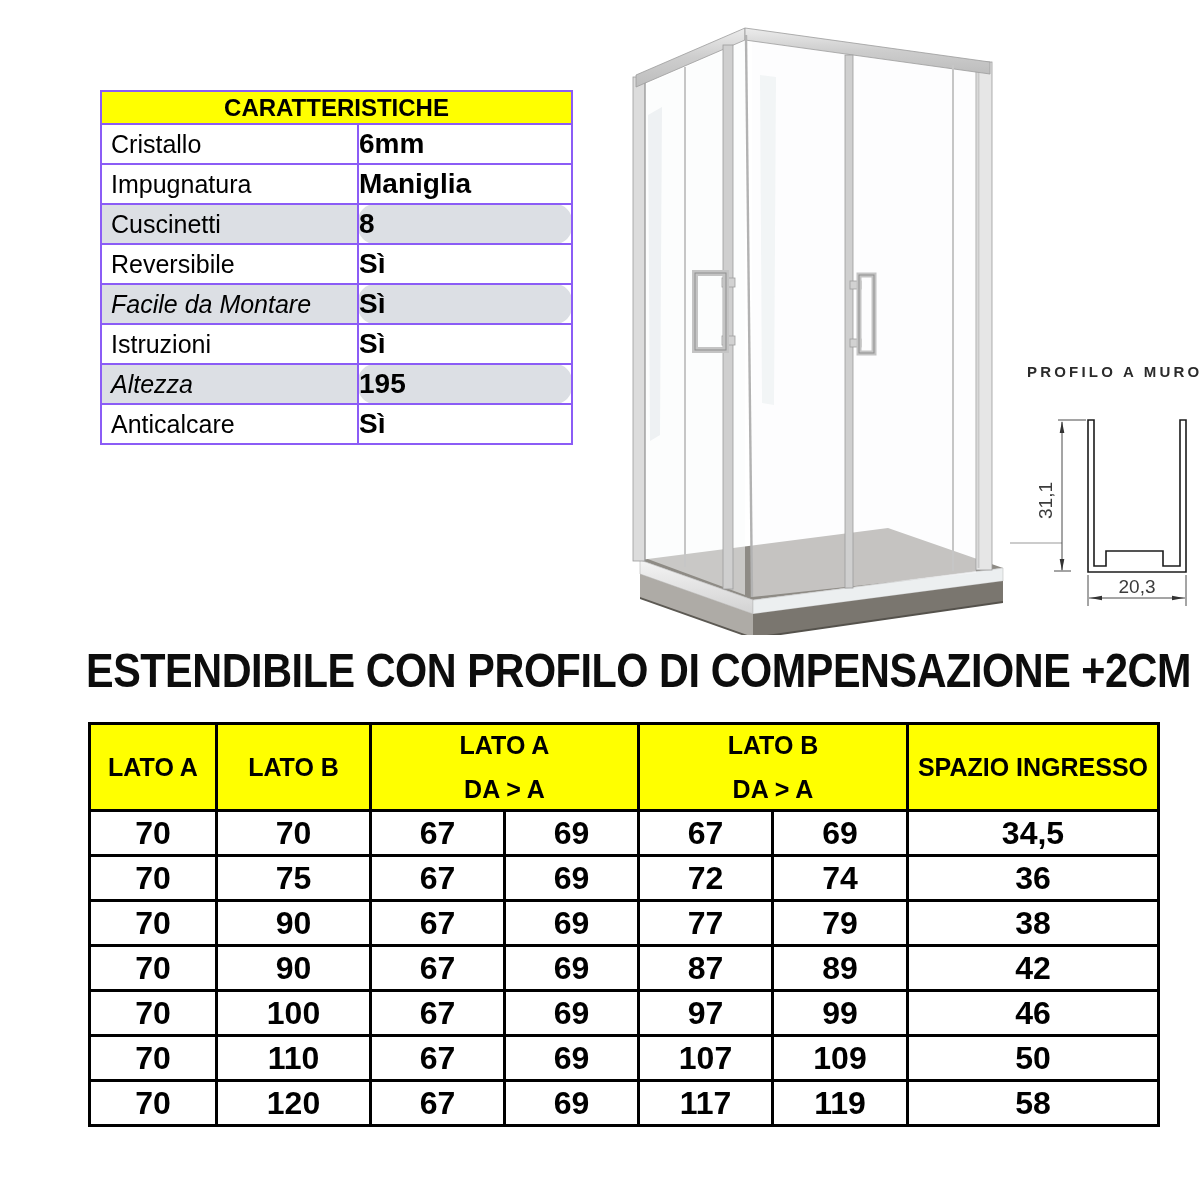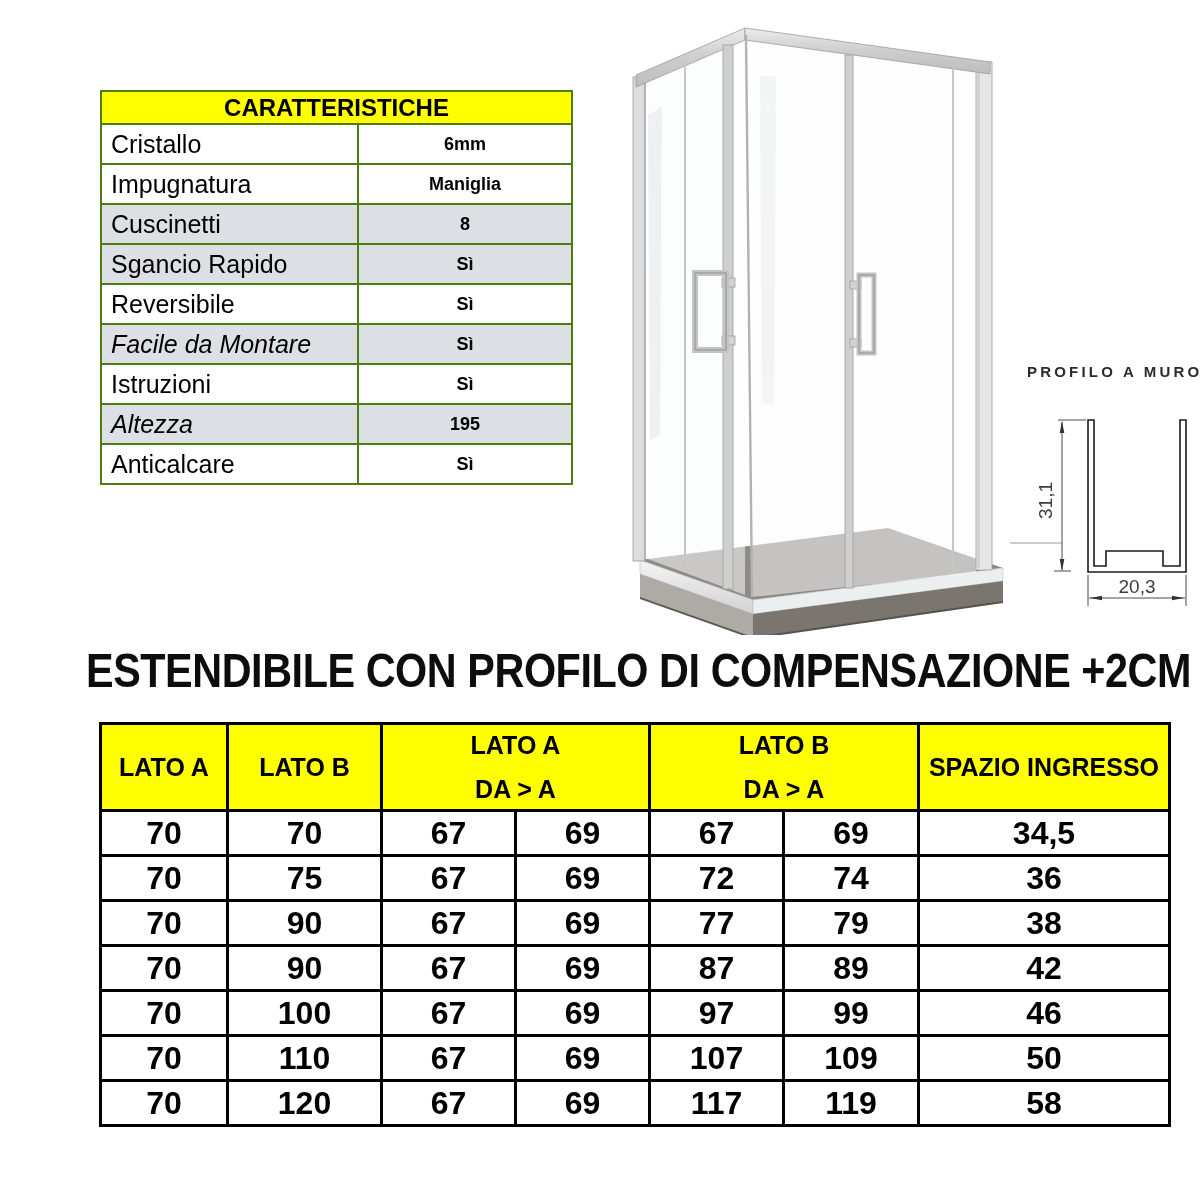--- a/index.html
+++ b/index.html
@@ -1,43 +1,43 @@
 <!DOCTYPE html>
 <html><head>
 <meta charset="utf-8">
 <style>
   html,body{margin:0;padding:0;background:#fff;}
   #canvas{position:relative;width:1200px;height:1200px;background:#fff;overflow:hidden;
           font-family:"Liberation Sans",sans-serif;color:#000;}
 
   
   .chars{position:absolute;left:100px;top:90px;border-collapse:collapse;table-layout:fixed;}
-  .chars td{border:2px solid #4d7c0f;height:38px;font-size:25px;padding:0 0 0 9px;vertical-align:middle;}
+  .chars td{border:2px solid #8b5cf6;height:38px;font-size:25px;padding:0 0 0 9px;vertical-align:middle;}
   .chars .ttl{background:#ffff00;font-weight:bold;text-align:center;font-size:24px;height:31px;padding:0;}
   .chars .lbl{width:246px;}
-  .chars .val{width:212px;text-align:center;font-weight:bold;font-size:18px;padding:0;}
+  .chars .val{width:212px;text-align:left;font-weight:bold;font-size:28px;padding:0;border-radius:17px;}
   .chars tr.stripe td{background:#dcdfe4;}
   .chars tr.it .lbl{font-style:italic;}
 
   
   #shower{position:absolute;left:600px;top:5px;}
 
   
   #profile-title{position:absolute;left:1027px;top:363px;font-size:15px;font-weight:bold;
                  letter-spacing:3.2px;color:#2b2b2b;white-space:nowrap;}
   #profile-svg{position:absolute;left:1010px;top:405px;}
   .dimtxt{font-family:"Liberation Sans",sans-serif;font-size:19px;fill:#3c3c3c;}
 
   
   #heading{position:absolute;left:86px;top:641px;font-size:47px;font-weight:bold;
            letter-spacing:-0.5px;white-space:nowrap;transform:scale(0.88,1.04);
            transform-origin:left top;color:#0d0d0d;}
 
   
-  .sizes{position:absolute;left:99px;top:722px;border-collapse:collapse;table-layout:fixed;}
+  .sizes{position:absolute;left:88px;top:722px;border-collapse:collapse;table-layout:fixed;}
   .sizes td{border:3px solid #000;text-align:center;vertical-align:middle;}
   .sizes .hd{background:#ffff00;font-weight:bold;font-size:25px;height:82px;line-height:1.05;}
   .sizes .hd .l2{display:block;margin-top:18px;}
   .sizes .num{height:40px;font-size:32px;font-weight:bold;background:#fff;}
 </style>
 </head>
 <body>
 
 <div id="canvas">
 
@@ -50,24 +50,20 @@
           <td class="lbl">Cristallo</td>
           <td class="val">6mm</td>
         </tr>
     <tr>
           <td class="lbl">Impugnatura</td>
           <td class="val">Maniglia</td>
         </tr>
     <tr class="stripe">
           <td class="lbl">Cuscinetti</td>
           <td class="val">8</td>
-        </tr>
-    <tr class="stripe">
-          <td class="lbl">Sgancio Rapido</td>
-          <td class="val">Sì</td>
         </tr>
     <tr>
           <td class="lbl">Reversibile</td>
           <td class="val">Sì</td>
         </tr>
     <tr class="stripe it">
           <td class="lbl">Facile da Montare</td>
           <td class="val">Sì</td>
         </tr>
     <tr>

